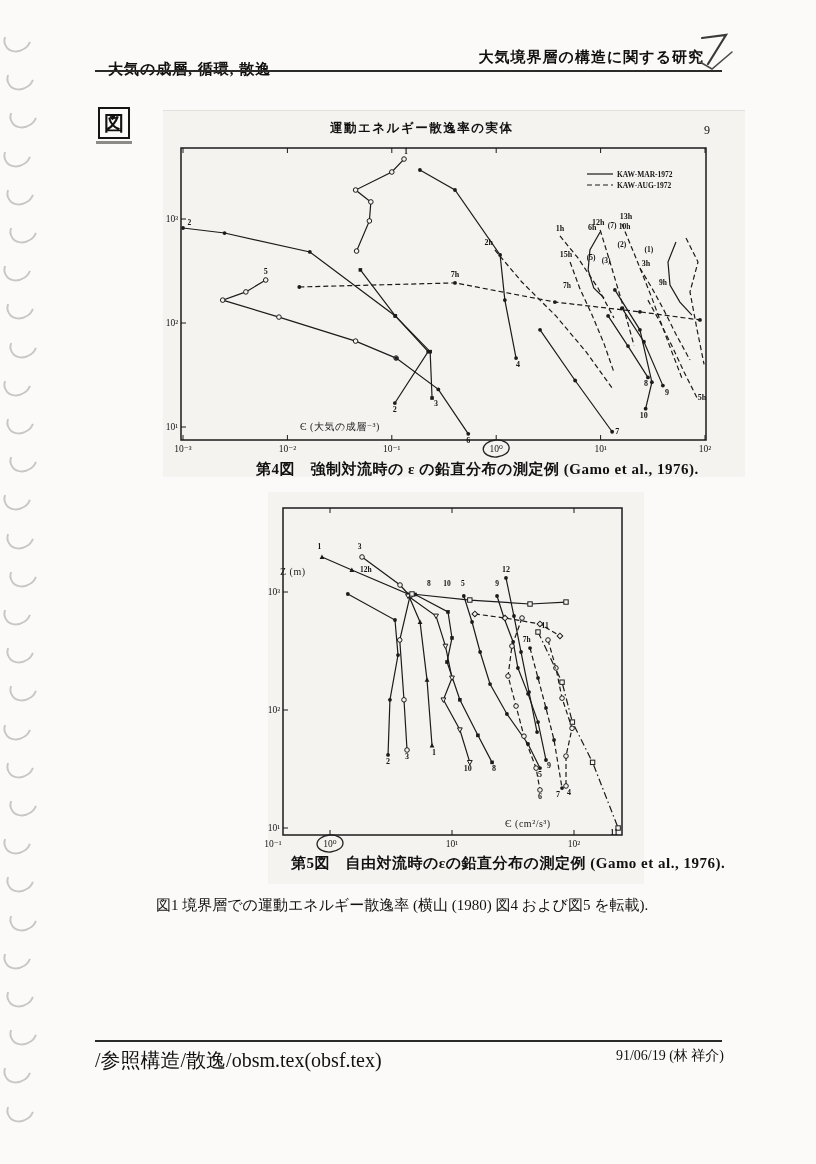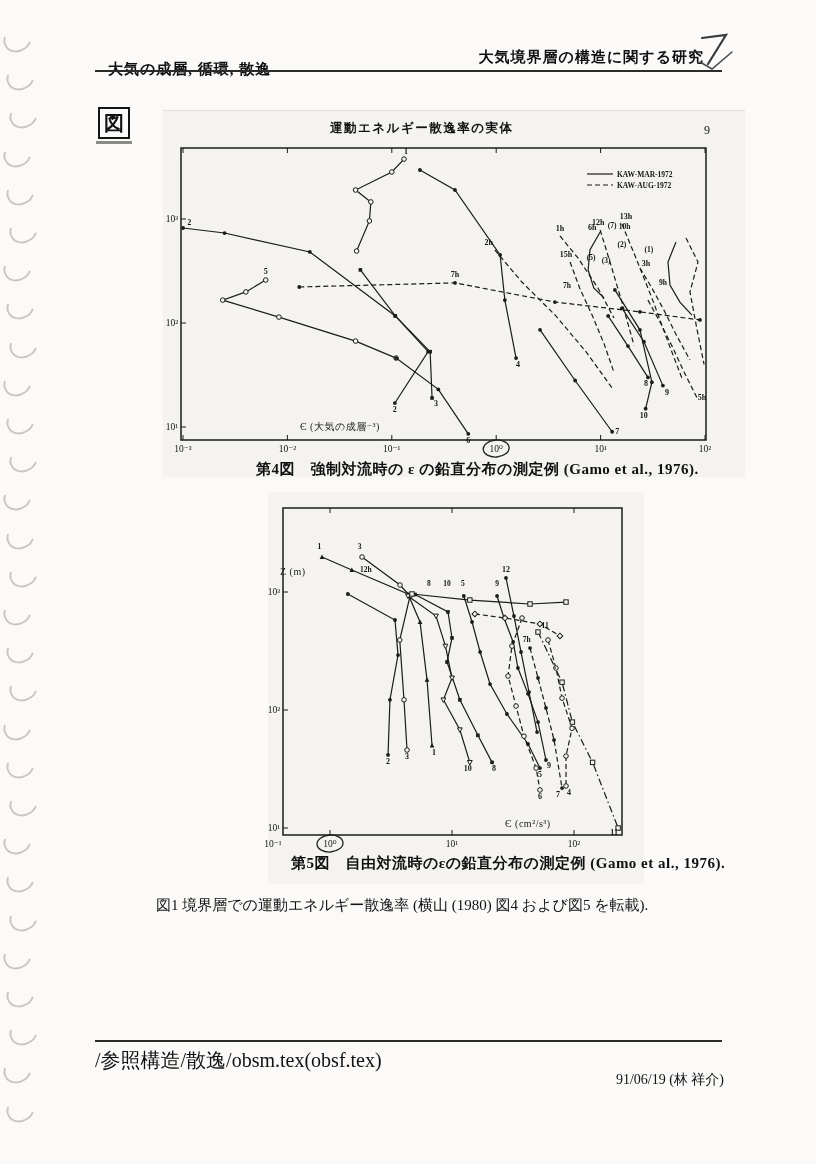--- a/index.html
+++ b/index.html
@@ -338,13 +338,13 @@
 <div class="abs axlab" style="left:300px;top:420px;">Є (大気の成層⁻³)</div>
 <div class="abs axlab" style="left:505px;top:818px;">Є (cm²/s³)</div>
 <div class="abs axlab" style="left:280px;top:566px;">Z (m)</div>
 
 <div class="abs smallcap" style="left:256px;top:460px;">第4図　強制対流時の ε の鉛直分布の測定例 (Gamo et al., 1976).</div>
 <div class="abs smallcap" style="left:291px;top:854px;">第5図　自由対流時のεの鉛直分布の測定例 (Gamo et al., 1976).</div>
 <div class="abs" style="left:136px;top:896px;font-size:15px;margin-left:20px;">図1 境界層での運動エネルギー散逸率 (横山 (1980) 図4 および図5 を転載).</div>
 
 <div class="abs rule" style="left:95px;top:1040px;width:627px;height:1.6px;"></div>
 <div class="abs" style="left:95px;top:1047px;font-size:20px;">/参照構造/散逸/obsm.tex(obsf.tex)</div>
-<div class="abs" style="right:92px;top:1047px;font-size:14px;margin-top:24px;">91/06/19 (林 祥介)</div>
+<div class="abs" style="right:92px;top:1047px;font-size:14px;">91/06/19 (林 祥介)</div>
 
 </body></html>

